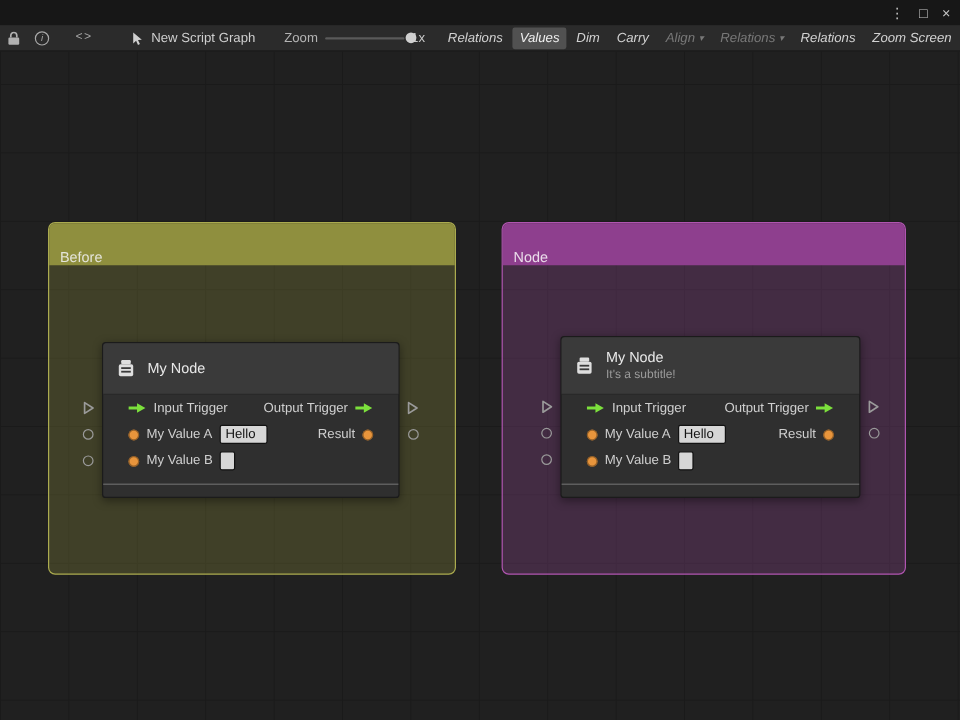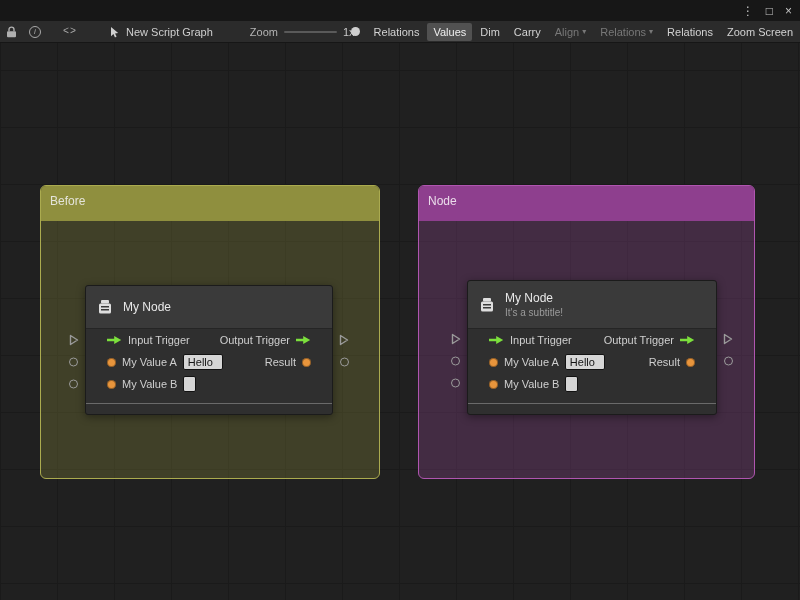--- a/index.html
+++ b/index.html
@@ -10,38 +10,38 @@
   .tabbar{position:absolute;top:0;left:0;width:800px;height:21px;background:#171717;display:flex;align-items:stretch;}
   .tab{display:flex;align-items:center;gap:6px;padding:0 14px 0 8px;background:#2b2b2b;font-size:11px;color:#dcdcdc;}
   .win-controls{margin-left:auto;display:flex;align-items:center;gap:12px;padding-right:8px;color:#c4c4c4;font-size:12px;line-height:1;}
 
   
   .toolbar{position:absolute;top:21px;left:0;width:800px;height:22px;background:#2b2b2b;border-bottom:1px solid #161616;display:flex;align-items:center;font-size:11px;color:#c8c8c8;white-space:nowrap;overflow:hidden;}
   .tb-icon{display:inline-flex;align-items:center;justify-content:center;height:100%;padding:0 6px;}
   .info-circle{width:12px;height:12px;border:1px solid #a8a8a8;border-radius:50%;font-size:8px;line-height:10px;text-align:center;color:#a8a8a8;font-style:italic;display:inline-block;}
   .code-glyph{font-family:"Liberation Mono",monospace;font-size:10px;color:#a8a8a8;letter-spacing:1px;margin-left:16px;}
   .graph-name{display:flex;align-items:flex-end;gap:6px;margin-left:32px;color:#cfcfcf;}
-  .zoom-label{margin-left:37px;color:#b4b4b4;}
+  .zoom-label{margin-left:24px;color:#b4b4b4;}
   .zoom-slider{position:relative;width:82px;height:12px;margin:0 6px;}
   .zoom-track{position:absolute;left:0;right:0;top:5px;height:2px;background:#5a5a5a;border-radius:1px;}
   .zoom-handle{position:absolute;left:67px;top:1px;width:9px;height:9px;border-radius:50%;background:#d0d0d0;}
   .zoom-value{margin-right:12px;}
-  .tb-btn{background:transparent;border:none;color:#d2d2d2;font-size:11px;font-family:inherit;padding:3px 6px;margin:0 1px;display:inline-flex;align-items:center;gap:3px;cursor:default;}
+  .tb-btn{background:transparent;border:none;color:#d2d2d2;font-size:11px;font-family:inherit;padding:3px 6px;margin:0 1px;display:inline-flex;align-items:center;gap:3px;cursor:default;font-style:italic;}
   .tb-btn.active{background:#515151;border-radius:2px;color:#efefef;}
   .tb-btn.disabled{color:#787878;}
   .caret{font-size:8px;line-height:1;}
 
   
   .canvas{position:absolute;top:43px;left:0;width:800px;height:557px;background-color:#202020;
     background-image:linear-gradient(#1a1a1a 1px,transparent 1px),linear-gradient(90deg,#1a1a1a 1px,transparent 1px);
     background-size:57px 57px;background-position:0 27px,0 0;}
 
   
   .group{position:absolute;border-radius:6px;}
-  .group-header{height:35px;line-height:23px;padding:4px 9px;font-size:12px;color:#e4e4da;border-radius:5px 5px 0 0;}
+  .group-header{height:35px;line-height:23px;padding:17px 9px;font-size:12px;color:#e4e4da;border-radius:5px 5px 0 0;}
   .group-before{left:40px;top:142px;width:340px;height:294px;background:var(--group1-body);border:1px solid var(--group1-border);}
   .group-before .group-header{background:var(--group1-header);}
   .group-after{left:418px;top:142px;width:337px;height:294px;background:var(--group2-body);border:1px solid var(--group2-border);}
   .group-after .group-header{background:var(--group2-header);color:#eadcea;}
 
   
   .node{position:absolute;background:#2f2f2f;border:1px solid #1b1b1b;border-radius:3px;box-shadow:0 2px 8px rgba(0,0,0,0.4);}
   .node-before{left:85px;top:242px;width:248px;}
   .node-after{left:467px;top:237px;width:250px;}
   .node-header{display:flex;align-items:center;gap:9px;background:#3a3a3a;border-bottom:1px solid #252525;border-radius:3px 3px 0 0;}

